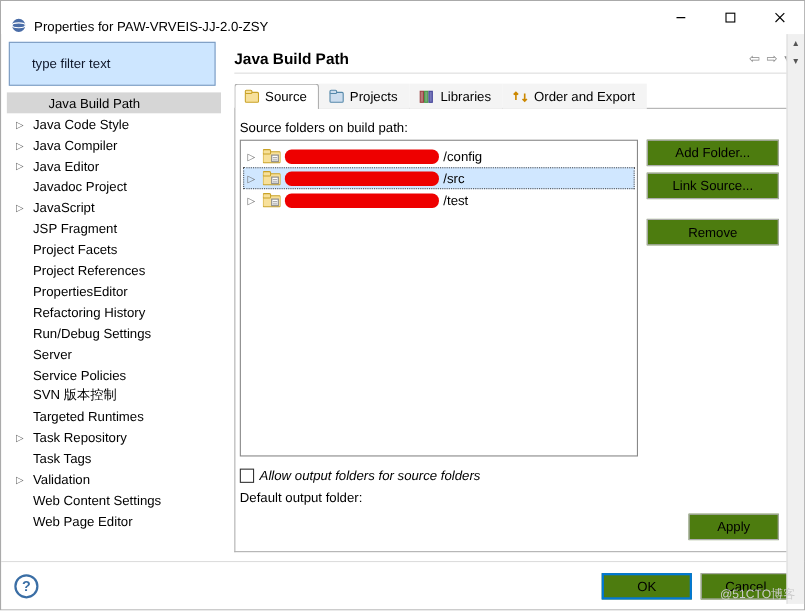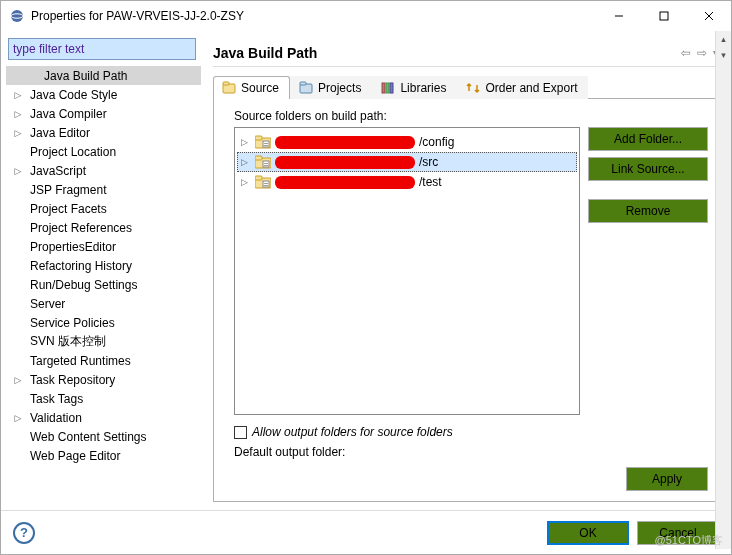--- a/index.html
+++ b/index.html
@@ -1,43 +1,43 @@
 <!DOCTYPE html>
 <html><head>
 <meta charset="utf-8">
 <style>
 * { box-sizing: border-box; font-family: "Segoe UI", Tahoma, sans-serif; font-size: 12px; }
 body { margin: 0; background: #fff; color: #000; }
 .window { width: 732px; height: 555px; border: 1px solid #aaa; display: flex; flex-direction: column; position: relative; }
-.titlebar { height: 30px; display: flex; align-items: center; padding: 0 0 0 8px; background: #fff; }
+.titlebar { height: 30px; display: flex; align-items: flex-end; padding: 0 0 0 8px; background: #fff; }
 .titlebar .icon { width: 16px; height: 16px; margin-right: 6px; }
 .title-text { flex: 1; }
 .win-btns { display: flex; }
 .win-btn { width: 45px; height: 30px; display: flex; align-items: center; justify-content: center; }
 .body { flex: 1; display: flex; min-height: 0; }
 .sidebar { width: 200px; border-right: none; display: flex; flex-direction: column; padding: 5px 0 5px 5px; }
-.filter { margin: 2px 5px 4px 2px; height: 22px; border: 1px solid #7a9ac0; padding: 2px 4px; background: #cde6ff; color: #4c1d95; }
+.filter { margin: 2px 5px 4px 2px; height: 40px; border: 1px solid #7a9ac0; padding: 2px 20px; background: #cde6ff; color: #0f172a; }
 .tree { flex: 1; overflow-y: auto; overflow-x: hidden; border: none; padding: 2px 0; position: relative; }
 .tree-item { display: flex; align-items: center; height: 19px; padding-left: 6px; white-space: nowrap; cursor: default; }
 .tree-item.selected { background: #d6d6d6; }
 .tree-item .arrow { width: 12px; height: 12px; margin-right: 2px; display: inline-flex; align-items: center; justify-content: center; color: #666; font-size: 9px; }
 .tree-item .spacer { width: 14px; display: inline-block; }
 .tree-item .lbl { padding: 1px 4px; }
 .tree-scrollbar { position: absolute; right: 0; top: 30px; bottom: 5px; width: 16px; background: #f0f0f0; border-left: 1px solid #ddd; }
 .scroll-up, .scroll-down { height: 16px; display:flex; align-items:center; justify-content:center; color:#555; font-size:9px;}
 .main { flex: 1; display: flex; flex-direction: column; padding: 8px 12px 8px 12px; min-width: 0; }
 .header-row { display: flex; align-items: center; height: 28px; border-bottom: 1px solid #ddd; margin-bottom: 8px; }
 .header-title { font-size: 14px; font-weight: bold; flex: 1; }
 .nav-arrows { display: flex; gap: 6px; color: #888; }
 .nav-arrows span { cursor: default; }
 .tabs { display: flex; border-bottom: 1px solid #b0b0b0; }
 .tab { padding: 4px 10px 4px 8px; display: flex; align-items: center; gap: 5px; border: 1px solid transparent; border-bottom: none; position: relative; top: 1px; background: #f4f4f4; cursor: default; }
 .tab.active { background: #fff; border-color: #b0b0b0; border-top-left-radius: 3px; border-top-right-radius: 3px; }
 .tab .ticon { width: 14px; height: 14px; }
-.tab-content { border: 1px solid #b0b0b0; border-top: none; padding: 10px 10px 10px 20px; flex: 1; display: flex; flex-direction: column; min-height: 0; }
+.tab-content { border: 1px solid #b0b0b0; border-top: none; padding: 10px 10px 10px 4px; flex: 1; display: flex; flex-direction: column; min-height: 0; }
 .src-label { margin-bottom: 4px; }
 .src-row { display: flex; gap: 8px; flex: 1; min-height: 0; }
 .src-tree { flex: 1; border: 1px solid #888; background: #fff; padding: 4px 2px; overflow: auto; }
 .src-item { display: flex; align-items: center; height: 20px; padding-left: 4px; gap: 4px; }
 .src-item .arrow { width: 10px; color: #666; font-size: 9px; }
 .src-item.sel { background: #d0e7ff; outline: 1px dotted #555; outline-offset: -1px; }
 .folder-icon { width: 16px; height: 14px; }
 .redact { display: inline-block; height: 13px; background: #e00; border-radius: 6px; vertical-align: middle; }
 .side-btns { width: 120px; display: flex; flex-direction: column; gap: 6px; }
 .btn { height: 24px; border: 1px solid #adadad; background: #4d7c0f; text-align: center; line-height: 22px; cursor: default; }
@@ -99,21 +99,21 @@
           <div class="tree-item">
             <span class="arrow">▷</span>
             <span class="lbl">Java Compiler</span>
           </div>
           <div class="tree-item">
             <span class="arrow">▷</span>
             <span class="lbl">Java Editor</span>
           </div>
           <div class="tree-item">
             <span class="spacer"></span>
-            <span class="lbl">Project Location</span>
+            <span class="lbl">Javadoc Project</span>
           </div>
           <div class="tree-item">
             <span class="arrow">▷</span>
             <span class="lbl">JavaScript</span>
           </div>
           <div class="tree-item">
             <span class="spacer"></span>
             <span class="lbl">JSP Fragment</span>
           </div>
           <div class="tree-item">

